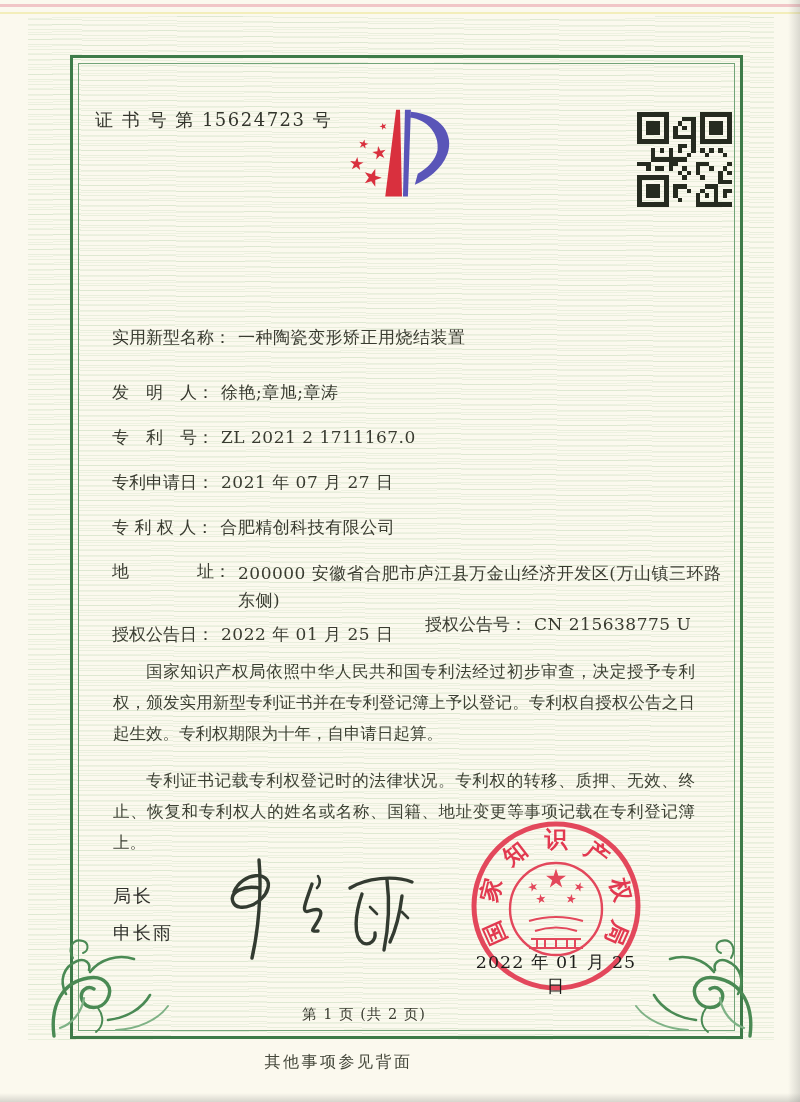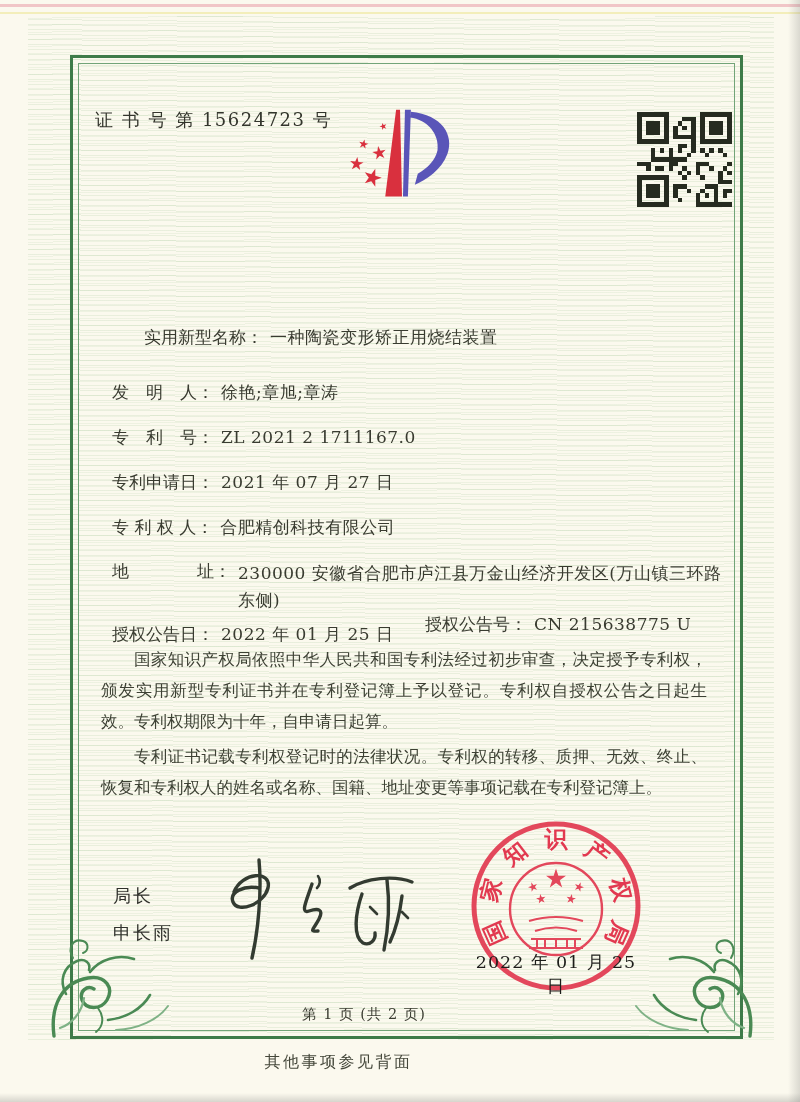--- a/index.html
+++ b/index.html
@@ -34,28 +34,28 @@
 
   .logo { position:absolute; left:328px; top:106px; width:148px; height:110px; }
   .qr   { position:absolute; left:637px; top:112px; width:95px; height:95px; }
 
   .title { position:absolute; left:0; top:226px; width:800px; text-align:center;
            font-size:42px; font-weight:bold; letter-spacing:9px; color:#2c2e25; }
 
   .fields { position:absolute; left:112px; top:0; width:620px; font-size:17px; color:#393b30; }
   .frow { position:absolute; left:0; white-space:nowrap; }
   .frow .val { padding-left:7px; letter-spacing:.5px; }
-  .r1 { top:326px;margin-left:32px; } .r2 { top:381px; } .r3 { top:426px; } .r4 { top:471px; } .r5 { top:516px; }
+  .r1 { top:326px; } .r2 { top:381px; } .r3 { top:426px; } .r4 { top:471px; } .r5 { top:516px; }
   .r6 { top:560px; }
   .r6 .val { display:inline-block; white-space:normal; width:505px; vertical-align:top; line-height:27px; }
   .r7 { top:613px;margin-top:10px; } .r7b { top:613px; left:313px; }
 
   .body-text { position:absolute; left:97px; top:640px; width:614px; font-size:16.5px;
                line-height:31px; color:#3d4134; text-align:justify; }
-  .body-text p { text-indent:2em; margin:4px; }
+  .body-text p { text-indent:2em; margin:16px; }
 
   .sig-title { position:absolute; left:113px; top:884px; font-size:18px; color:#2f302b;
                font-family:"Liberation Sans","DejaVu Sans",sans-serif; letter-spacing:2px; }
   .sig-name  { position:absolute; left:113px; top:921px; font-size:18px; color:#2f302b;
                font-family:"Liberation Sans","DejaVu Sans",sans-serif; letter-spacing:2px; }
   .sig-hand  { position:absolute; left:212px; top:852px; width:230px; height:115px; }
 
   .seal { position:absolute; left:467px; top:817px; width:178px; height:178px; }
   .seal-date { position:absolute; left:468px; top:950px; width:176px; text-align:center;
                font-size:17.5px; color:#1d1d1a; letter-spacing:1px; }
@@ -216,21 +216,21 @@
       <path d="M0,14h7v7h-7zM1,15v5h5v-5z M2,16h3v3h-3z" fill="#262b20" fill-rule="evenodd"></path>
     </svg>
 
 
   <div class="fields">
     <div class="frow r1"><span class="lab">实用新型名称：</span><span class="val">一种陶瓷变形矫正用烧结装置</span></div>
     <div class="frow r2"><span class="lab">发　明　人：</span><span class="val">徐艳;章旭;章涛</span></div>
     <div class="frow r3"><span class="lab">专　利　号：</span><span class="val">ZL 2021 2 1711167.0</span></div>
     <div class="frow r4"><span class="lab">专利申请日：</span><span class="val">2021 年 07 月 27 日</span></div>
     <div class="frow r5"><span class="lab">专 利 权 人：</span><span class="val">合肥精创科技有限公司</span></div>
-    <div class="frow r6"><span class="lab">地　　　　址：</span><span class="val">230000 安徽省合肥市庐江县万金山经济开发区(万山镇三环路东侧)</span></div>
+    <div class="frow r6"><span class="lab">地　　　　址：</span><span class="val">200000 安徽省合肥市庐江县万金山经济开发区(万山镇三环路东侧)</span></div>
     <div class="frow r7"><span class="lab">授权公告日：</span><span class="val">2022 年 01 月 25 日</span></div>
     <div class="frow r7b"><span class="lab">授权公告号：</span><span class="val">CN 215638775 U</span></div>
   </div>
 
   <div class="body-text">
     <p>国家知识产权局依照中华人民共和国专利法经过初步审查，决定授予专利权，颁发实用新型专利证书并在专利登记簿上予以登记。专利权自授权公告之日起生效。专利权期限为十年，自申请日起算。</p>
     <p>专利证书记载专利权登记时的法律状况。专利权的转移、质押、无效、终止、恢复和专利权人的姓名或名称、国籍、地址变更等事项记载在专利登记簿上。</p>
   </div>
 
   <div class="sig-title">局长</div>

